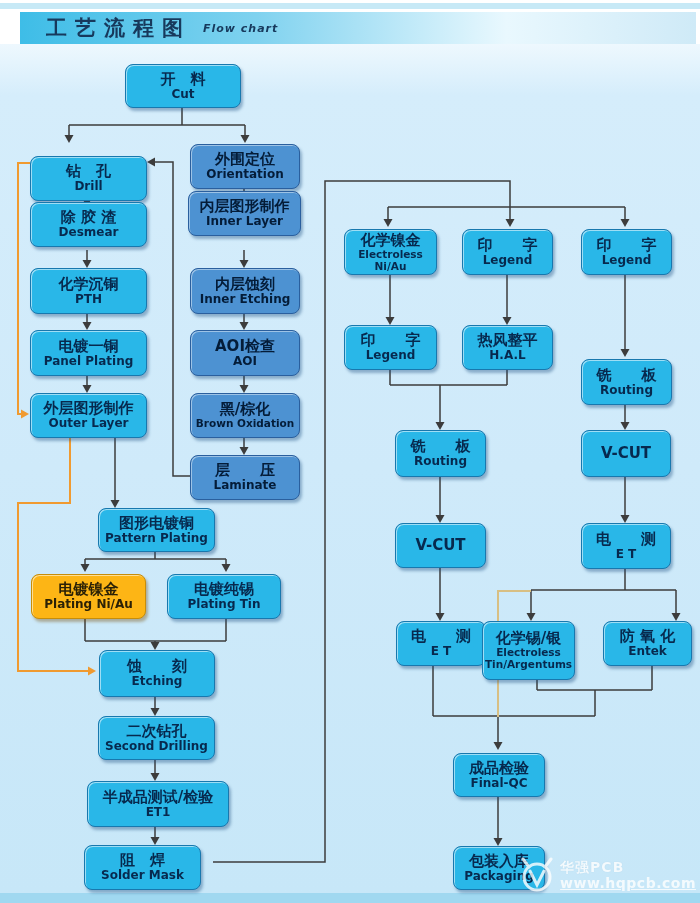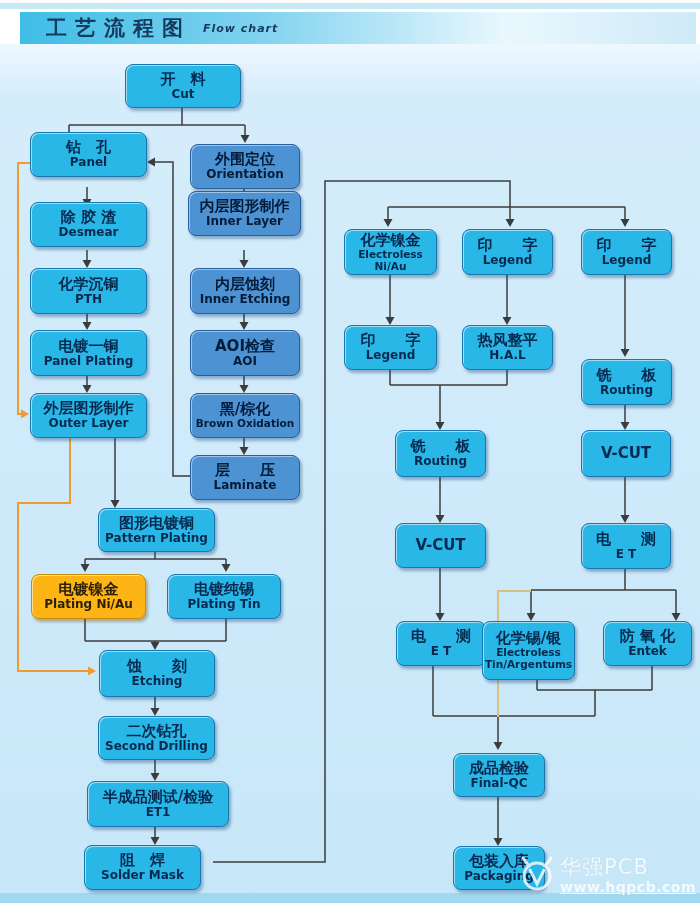--- a/index.html
+++ b/index.html
@@ -40,21 +40,21 @@
   }
   .node.orange{
     background:#fdb515;border:1px solid #c78d0a;color:#2b2106;
     box-shadow:2px 3px 3px rgba(120,80,10,.40), inset 1px 1px 0 rgba(255,255,255,.55);
   }
   .watermark{
     position:absolute;right:4px;bottom:8px;display:flex;align-items:center;gap:4px;
     color:#ffffff;opacity:.8;
   }
   .wm-text{display:flex;flex-direction:column;align-items:flex-start;}
-  .wm-brand{font-size:21px;font-weight:normal;letter-spacing:1px;text-shadow:0 0 1px rgba(160,200,225,.9);}
+  .wm-brand{font-size:14px;font-weight:bold;letter-spacing:1px;text-shadow:0 0 1px rgba(160,200,225,.9);}
   .wm-url{font-size:14px;font-weight:bold;margin-top:-2px;letter-spacing:.5px;text-decoration:underline;}
 </style>
 </head>
 <body>
 
 <div id="stage">
   <div class="top-strip"></div>
   <div class="title-bar">
     <span class="title-zh">工艺流程图</span>
     <span class="title-en">Flow chart</span>
@@ -132,23 +132,23 @@
       <path d="M70,436 L70,503 L18,503 L18,671 L93,671" fill="none" stroke="#f09a30" stroke-width="2"></path>
       <polygon points="88,666.5 88,675.5 96,671" fill="#f09a30"></polygon>
       <path d="M531,591 L498,591 L498,717" fill="none" stroke="#d8bf83" stroke-width="2"></path>
     </svg>
 
   <div id="nodes">
       <div class="node cyan" style="left: 125px; top: 64px; width: 114px; height: 42px;">
         <div class="zh">开　料</div>
         <div class="en">Cut</div>
       </div>
-      <div class="node cyan" style="left: 30px; top: 132px; width: 115px; height: 43px;">
+      <div class="node cyan" style="left: 30px; top: 156px; width: 115px; height: 43px;">
         <div class="zh">钻　孔</div>
-        <div class="en">Panel</div>
+        <div class="en">Drill</div>
       </div>
       <div class="node steel" style="left: 190px; top: 144px; width: 108px; height: 43px;">
         <div class="zh">外围定位</div>
         <div class="en">Orientation</div>
       </div>
       <div class="node cyan" style="left: 30px; top: 202px; width: 115px; height: 43px;">
         <div class="zh">除 胶 渣</div>
         <div class="en">Desmear</div>
       </div>
       <div class="node steel" style="left: 188px; top: 191px; width: 111px; height: 43px;">

